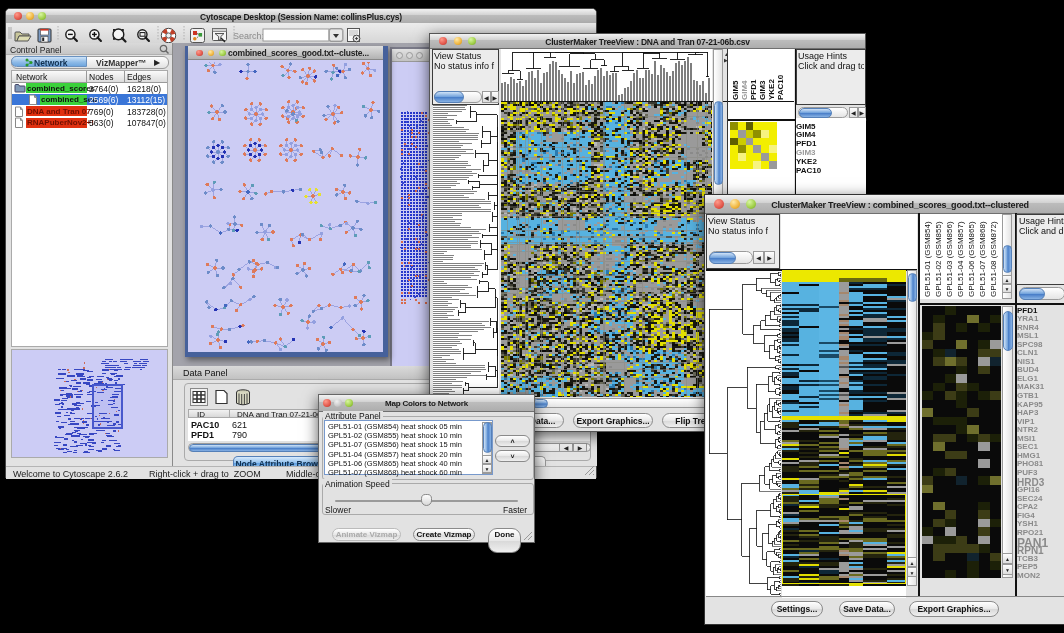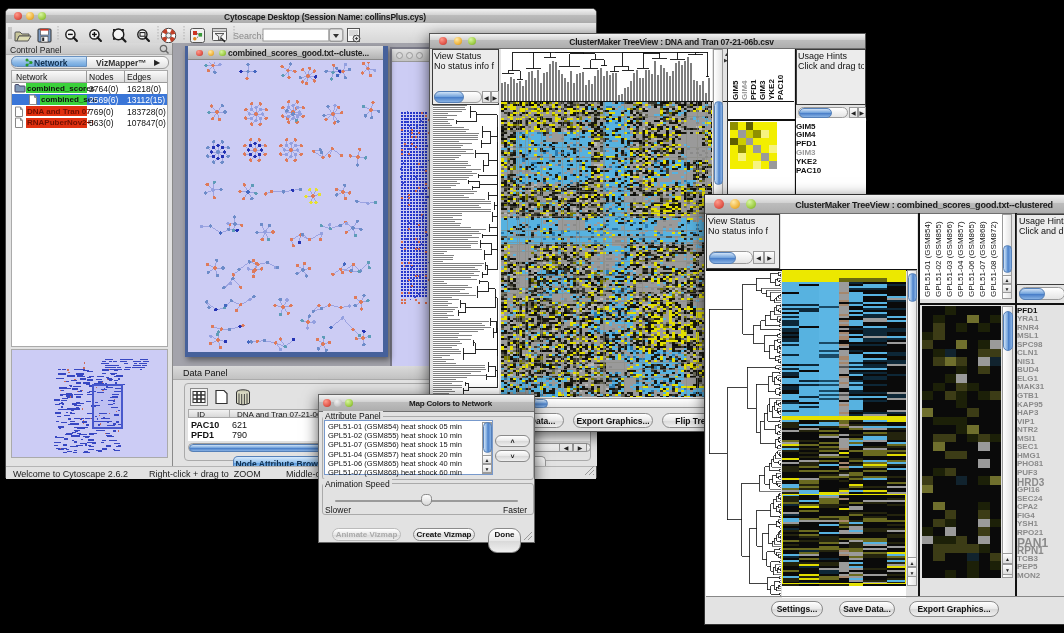--- a/index.html
+++ b/index.html
@@ -1,17 +1,17 @@
 <!DOCTYPE html>
 <html><head><meta charset="utf-8"><style>
 html,body{margin:0;padding:0;background:#000;}
 #page{position:relative;width:1064px;height:633px;background:#000;overflow:hidden;
  font-family:"Liberation Sans",sans-serif;-webkit-font-smoothing:antialiased;}
 .abs{position:absolute;}
-.win{position:absolute;box-shadow:0 4px 14px rgba(0,0,0,0.65);padding-left:24px;}
+.win{position:absolute;box-shadow:0 4px 14px rgba(0,0,0,0.65);}
 .tbar{position:absolute;left:0;top:0;right:0;background:linear-gradient(#f2f2f2,#d0d0d0 45%,#bcbcbc 46%,#adadad);
  border-bottom:1px solid #6f6f6f;}
 .tl{position:absolute;border-radius:50%;}
 .ttext{position:absolute;width:100%;text-align:center;font-weight:600;color:#1a1a1a;letter-spacing:-0.2px;}
 .btn{position:absolute;background:linear-gradient(#fff,#e8e8e8 50%,#d8d8d8 51%,#efefef);border:1px solid #8a8a8a;
  border-radius:9px;font-size:8.5px;font-weight:bold;color:#111;text-align:center;box-sizing:border-box;}
 .pillh{position:absolute;border-radius:6px;background:linear-gradient(#cfe2f7,#76a5dd 45%,#4a7fc9 55%,#88b2e4);border:1px solid #5580b8;box-sizing:border-box;}
 .pillv{position:absolute;border-radius:6px;background:linear-gradient(90deg,#cfe2f7,#76a5dd 45%,#4a7fc9 55%,#88b2e4);border:1px solid #5580b8;box-sizing:border-box;}
 .sbtrack{position:absolute;background:linear-gradient(#fff,#e4e4e4);border:1px solid #9a9a9a;box-sizing:border-box;}
 .sbtrackv{position:absolute;background:linear-gradient(90deg,#fff,#e4e4e4);border:1px solid #9a9a9a;box-sizing:border-box;}

